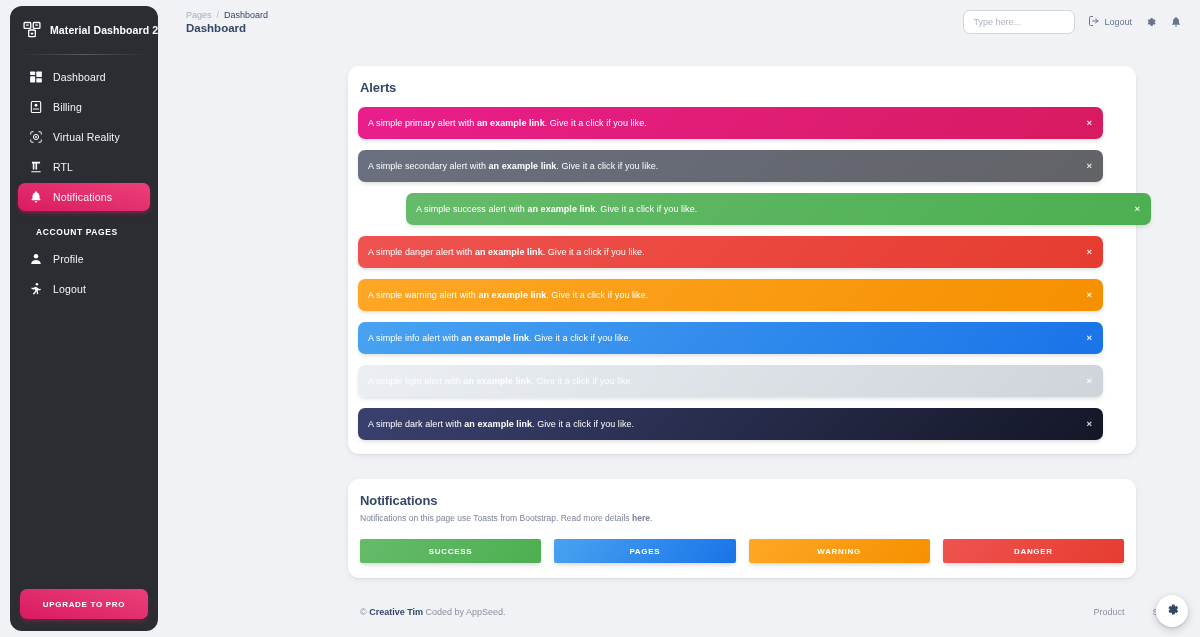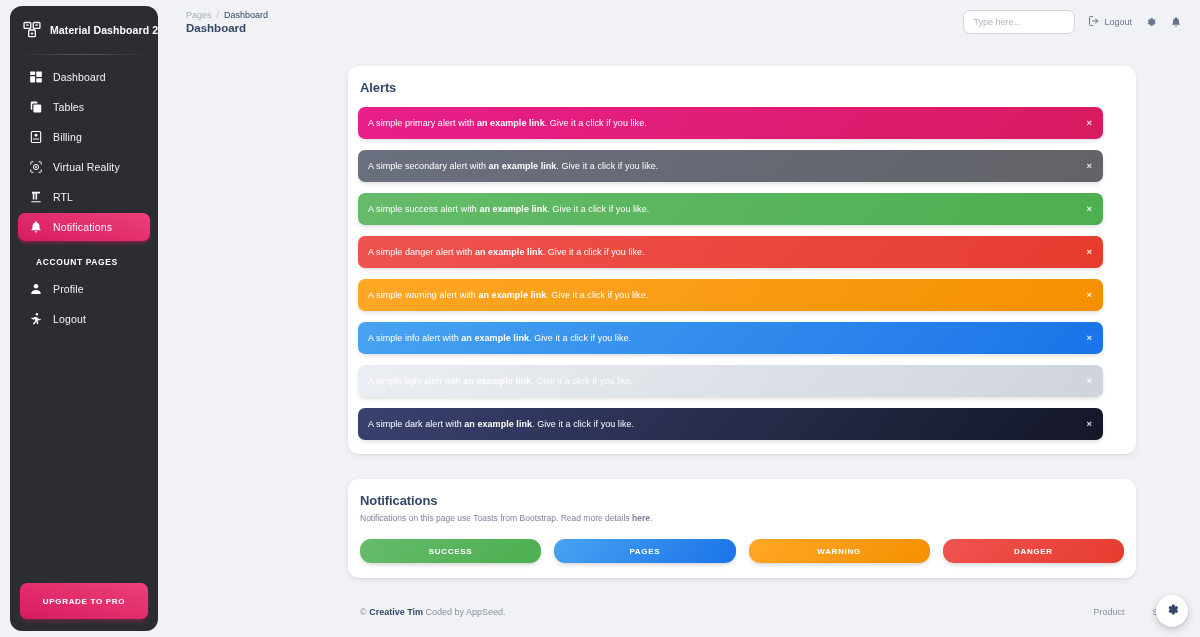--- a/index.html
+++ b/index.html
@@ -52,21 +52,21 @@
   .nav-item.active {
     background: linear-gradient(195deg, #ec407a 0%, #d81b60 100%);
     box-shadow: 0 3px 5px -1px rgba(233,30,99,.35), 0 2px 5px -2px rgba(233,30,99,.35);
   }
   .nav-section {
     color: #ffffff; font-size: 8.5px; font-weight: bold;
     letter-spacing: .6px; padding: 14px 18px 8px;
   }
   .upgrade-wrap { position: absolute; left: 0; right: 0; bottom: 12px; padding: 0 10px; }
   .upgrade-btn {
-    display: block; width: 100%; height: 36px; line-height: 25px;
+    display: block; width: 100%; height: 30px; line-height: 25px;
     text-align: center; border: none; border-radius: 7px; cursor: pointer;
     background: linear-gradient(195deg, #ec407a 0%, #d81b60 100%);
     color: #fff; font-size: 8px; font-weight: bold; letter-spacing: .7px;
     font-family: "Liberation Sans", sans-serif;
     box-shadow: 0 3px 5px -1px rgba(233,30,99,.35);
   }
 
   
   .topbar {
     position: absolute; left: 170px; right: 0; top: 0; height: 44px;
@@ -125,33 +125,33 @@
   .alert-text b { font-weight: bold; }
   .alert-close {
     position: absolute; right: 9px; top: 50%; transform: translateY(-50%);
     font-size: 9.5px; font-weight: bold; line-height: 1;
     color: #ffffff; opacity: .85; cursor: pointer;
     background: none; border: none; padding: 2px;
     font-family: "Liberation Sans", sans-serif;
   }
   .a-primary   { background: linear-gradient(310deg, #d81b60 0%, #e91e8c 100%); }
   .a-secondary { background: linear-gradient(310deg, #616367 0%, #6b7080 100%); }
-  .a-success   { background: linear-gradient(310deg, #4caf50 0%, #66bb6a 100%); }
+  .a-success   { background: linear-gradient(310deg, #4caf50 0%, #66bb6a 100%); margin-left: 48px; }
   .a-danger    { background: linear-gradient(310deg, #e63c2f 0%, #ef5350 100%); }
   .a-warning   { background: linear-gradient(310deg, #f59000 0%, #ffa726 100%); }
   .a-info      { background: linear-gradient(310deg, #1a73e8 0%, #49a3f1 100%); }
   .a-light     { background: linear-gradient(310deg, #ced4da 0%, #ebeff4 100%); }
   .a-light .alert-text, .a-light .alert-close { color: #ffffff; opacity: .92; }
   .a-dark      { background: linear-gradient(310deg, #141727 0%, #3a416f 100%); }
   .w-970 { width: 97.0%; }
 
   
   .notif-btns { display: flex; gap: 13px; padding: 16px 12px 15px 12px; }
   .nbtn {
-    flex: 1; height: 24px; border: none; border-radius: 11px;
+    flex: 1; height: 24px; border: none; border-radius: 2px;
     color: #fff; font-size: 8px; font-weight: bold; letter-spacing: .7px;
     cursor: pointer; font-family: "Liberation Sans", sans-serif;
     box-shadow: 0 3px 5px -1px rgba(0,0,0,.12), 0 2px 5px -2px rgba(0,0,0,.10);
   }
   .b-success { background: linear-gradient(310deg, #4caf50 0%, #66bb6a 100%); }
   .b-info    { background: linear-gradient(310deg, #1a73e8 0%, #49a3f1 100%); }
   .b-warning { background: linear-gradient(310deg, #f59000 0%, #ffa726 100%); }
   .b-danger  { background: linear-gradient(310deg, #e63c2f 0%, #ef5350 100%); }
 
   
@@ -199,29 +199,20 @@
           <svg viewBox="0 0 24 24" width="14" height="14" fill="#ffffff">
             <rect x="2" y="2.5" width="8.5" height="6" rx="1.2"></rect>
             <rect x="12.5" y="2.5" width="9.5" height="9.5" rx="1.2"></rect>
             <rect x="2" y="10.5" width="8.5" height="11" rx="1.2"></rect>
             <rect x="12.5" y="14" width="9.5" height="7.5" rx="1.2"></rect>
           </svg>
         </span>
         <span class="nav-label">Dashboard</span>
       </div>
 
-      <div class="nav-item">
-        <span class="nav-ico">
-          <svg viewBox="0 0 24 24" width="14" height="14" fill="#ffffff">
-            <path d="M3 4.5a2 2 0 0 1 2-2h7.5a2 2 0 0 1 2 2V6H7.5a2 2 0 0 0-2 2v9H5a2 2 0 0 1-2-2z"></path>
-            <rect x="7.5" y="7.5" width="13.5" height="14" rx="2"></rect>
-          </svg>
-        </span>
-        <span class="nav-label">Tables</span>
-      </div>
 
       <div class="nav-item">
         <span class="nav-ico">
           <svg viewBox="0 0 24 24" width="14" height="14" fill="none" stroke="#ffffff" stroke-width="1.9">
             <rect x="4" y="2.5" width="16" height="19" rx="2"></rect>
             <circle cx="12" cy="9" r="2.4" fill="#ffffff" stroke="none"></circle>
             <path d="M7.5 15.5h9" stroke-linecap="round"></path>
           </svg>
         </span>
         <span class="nav-label">Billing</span>

